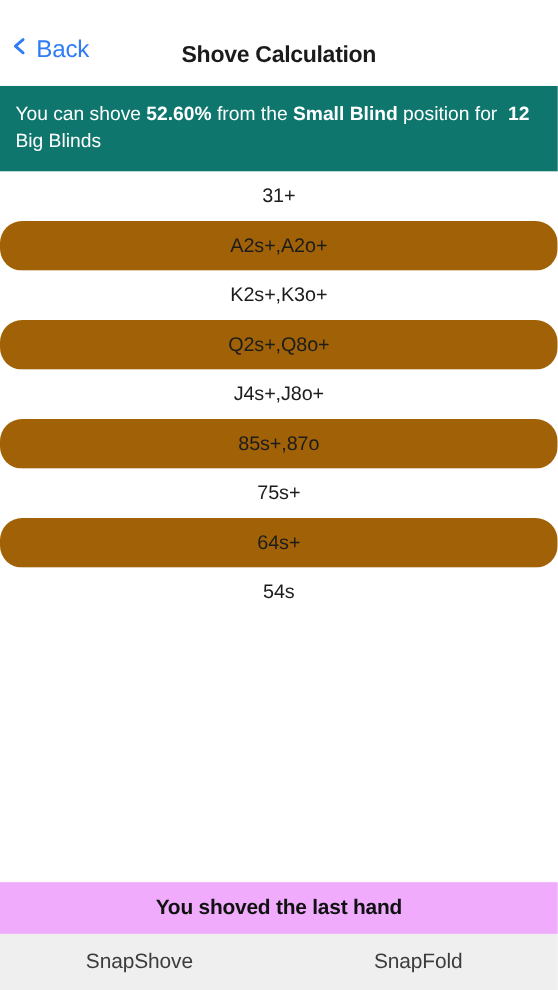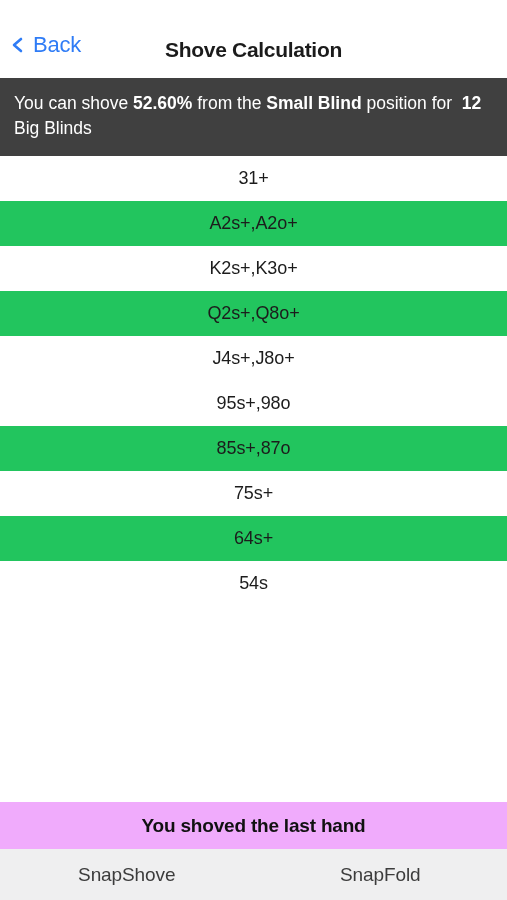--- a/index.html
+++ b/index.html
@@ -28,21 +28,20 @@
     position: relative;
     height: 78px;
     background: #ffffff;
     flex: 0 0 auto;
   }
   .back-button {
     position: absolute;
     left: 10px;
     top: 34px;
     display: flex;
-    align-items: center;
     gap: 7px;
     cursor: pointer;
     user-select: none;
   }
   .chevron-left {
     display: block;
     width: 16px;
     height: 16px;
   }
   .back-label {
@@ -59,21 +58,21 @@
     text-align: center;
     font-size: 21px;
     font-weight: bold;
     color: #1b1b1b;
     letter-spacing: -0.3px;
   }
 
   
   .info-banner {
     flex: 0 0 auto;
-    background: #404040;
+    background: #0f766e;
     color: #ffffff;
     padding: 13px 14px 14px 14px;
     font-size: 17.5px;
     line-height: 1.45;
     min-height: 48px;
     box-sizing: border-box;
   }
   .info-banner b {
     font-weight: bold;
   }
@@ -89,21 +88,22 @@
     display: flex;
     align-items: center;
     justify-content: center;
     font-size: 18px;
     color: #1c1c1c;
     background: #ffffff;
     letter-spacing: -0.1px;
     cursor: default;
   }
   .range-row.alt {
-    background: #22c55e;
+    background: #a16207;
+    border-radius: 20px;
   }
 
   
   .status-bar {
     flex: 0 0 auto;
     height: 47px;
     background: #f0abfc;
     display: flex;
     align-items: center;
     justify-content: center;
@@ -151,21 +151,20 @@
   <div class="info-banner">
     <span>You can shove </span><b>52.60%</b><span> from the </span><b>Small Blind</b><span> position for </span>&nbsp;<b>12</b><span> Big Blinds</span>
   </div>
 
   <div class="range-list">
     <div class="range-row">31+</div>
     <div class="range-row alt">A2s+,A2o+</div>
     <div class="range-row">K2s+,K3o+</div>
     <div class="range-row alt">Q2s+,Q8o+</div>
     <div class="range-row">J4s+,J8o+</div>
-    <div class="range-row">95s+,98o</div>
     <div class="range-row alt">85s+,87o</div>
     <div class="range-row">75s+</div>
     <div class="range-row alt">64s+</div>
     <div class="range-row">54s</div>
   </div>
 
   <div class="status-bar">You shoved the last hand</div>
 
   <div class="tab-bar">
     <div class="tab-item">SnapShove</div>

